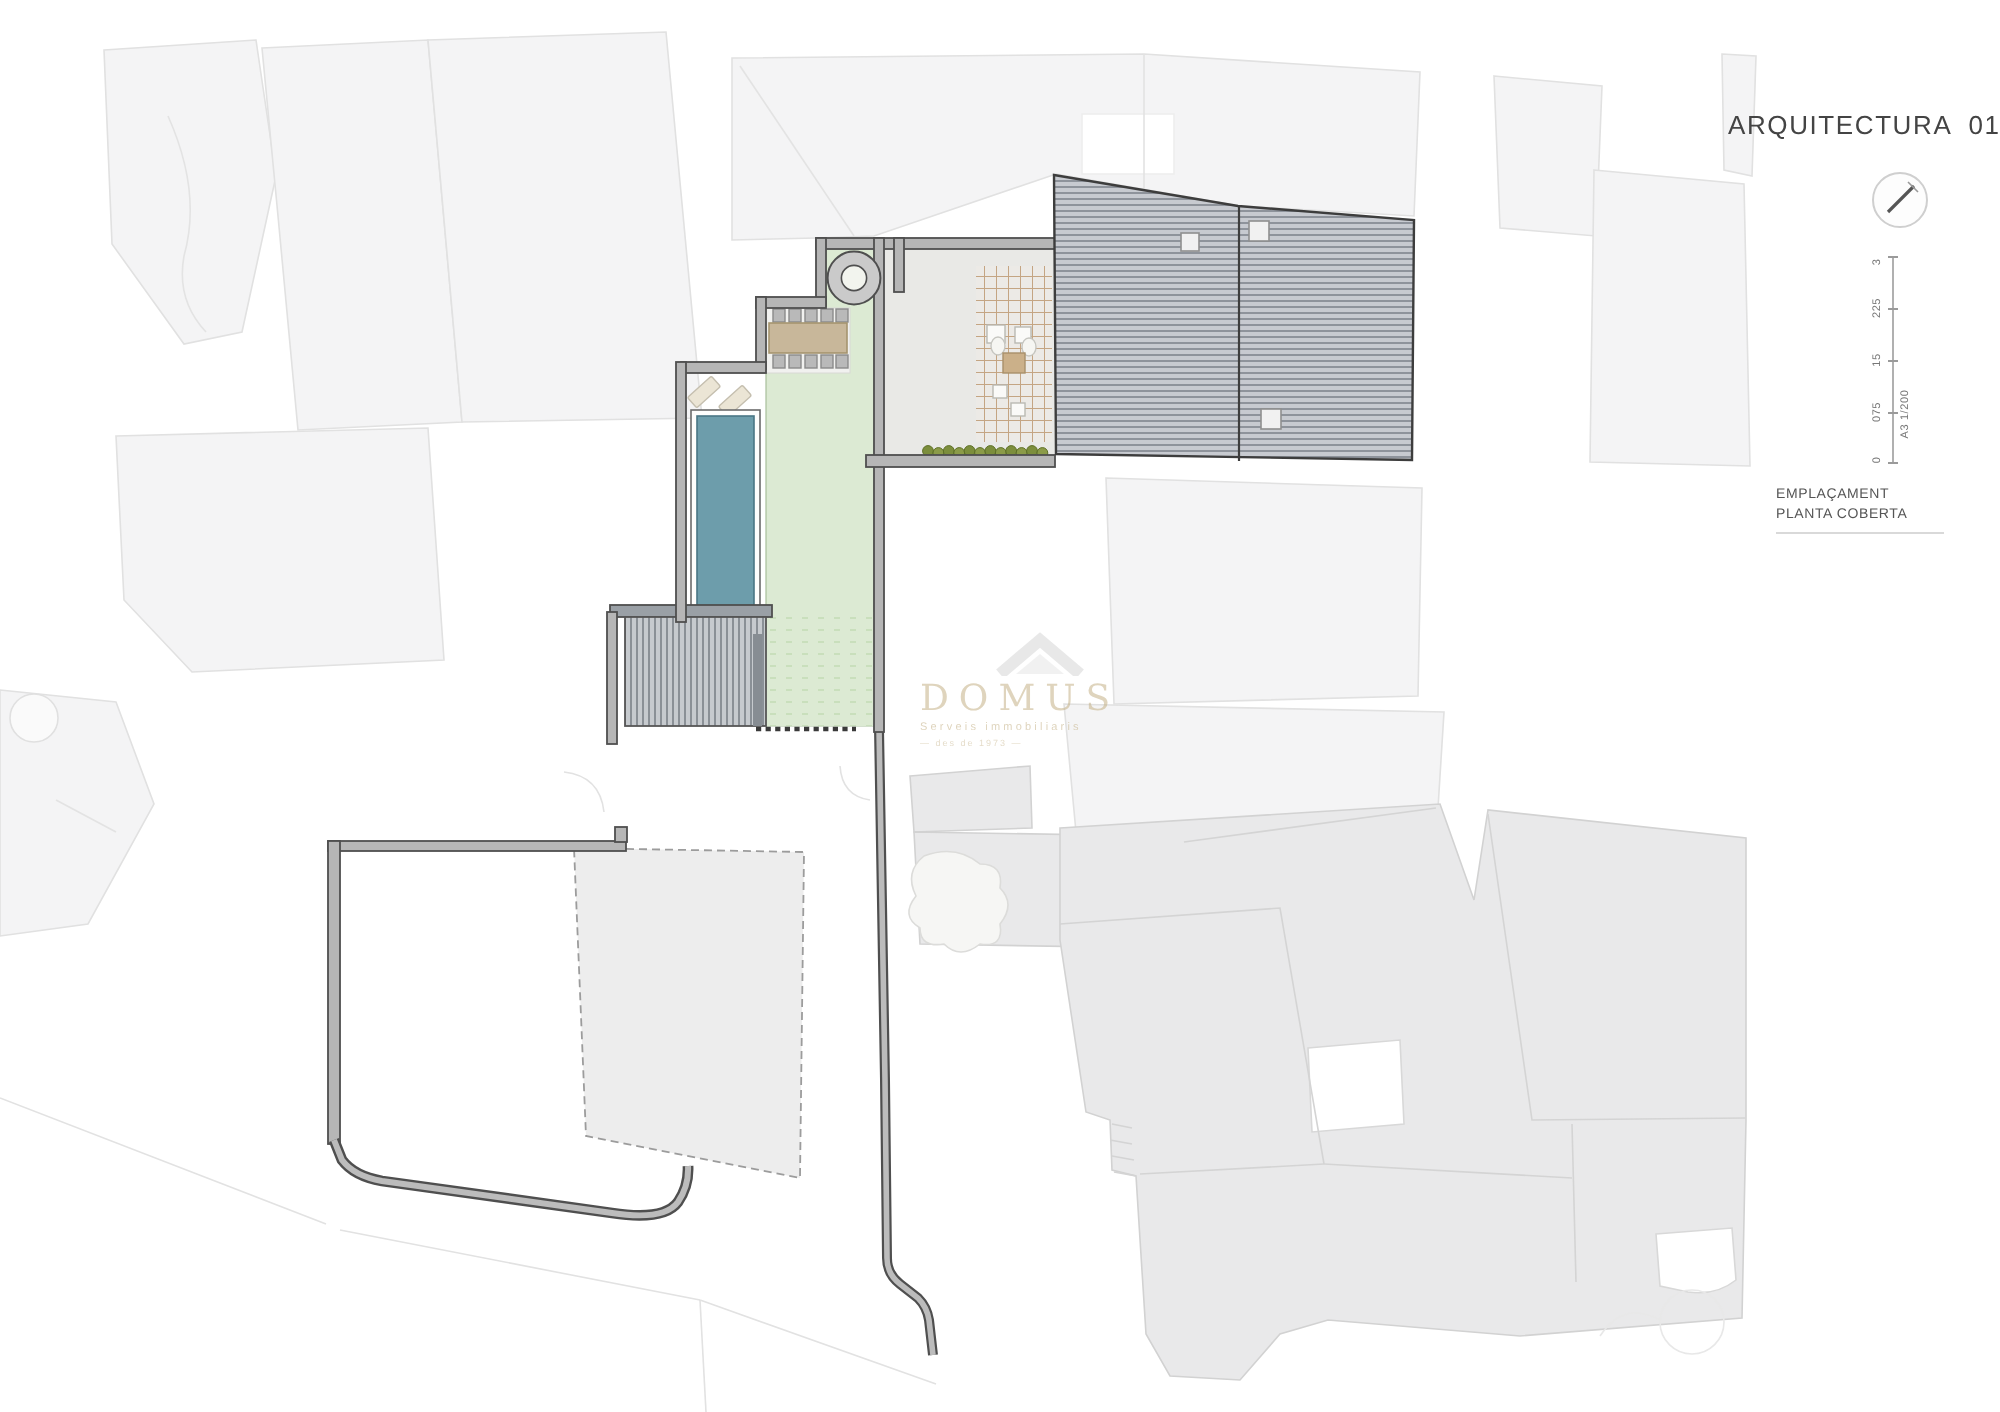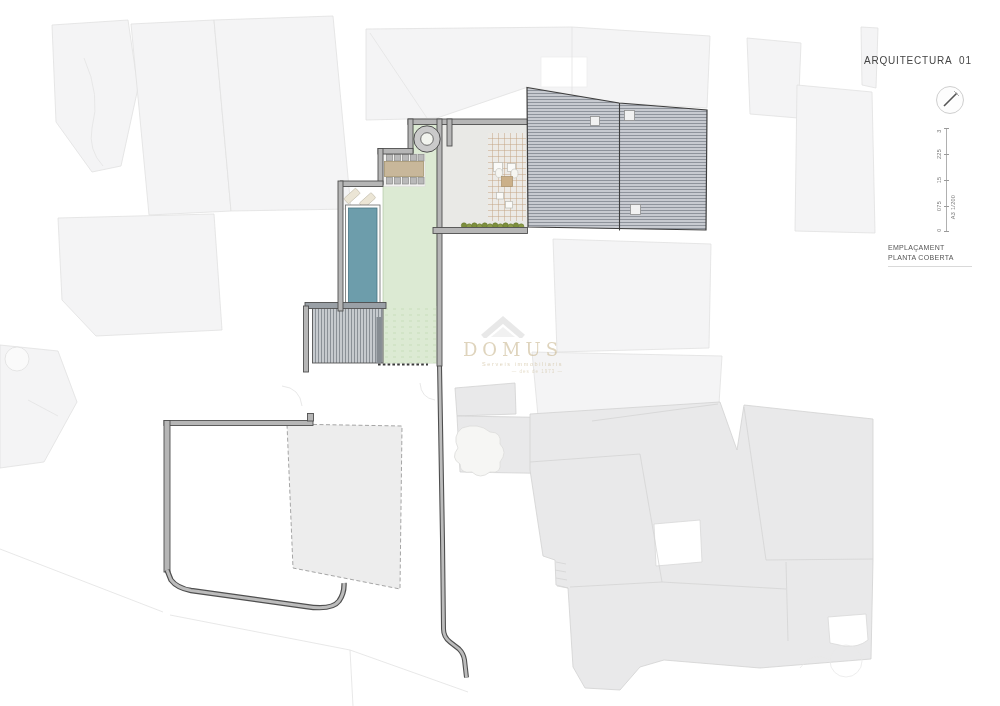--- a/index.html
+++ b/index.html
@@ -1,34 +1,34 @@
 <!DOCTYPE html>
 <html><head>
 <meta charset="utf-8">
 <style>
   html,body{margin:0;padding:0;background:#ffffff;}
   .canvas{position:relative;width:1000px;height:706px;background:#ffffff;overflow:hidden;
           font-family:"Liberation Sans",sans-serif;}
   .plan-svg{position:absolute;left:0;top:0;}
   
-  .tb-title{position:absolute;left:864px;top:55px;font-size:10px;letter-spacing:.8px;
+  .tb-title{position:absolute;left:864px;top:55px;font-size:13px;letter-spacing:.8px;
             color:#444;white-space:pre;}
   .north{position:absolute;left:936px;top:86px;width:26px;height:26px;border:1px solid #cfcfcf;
          border-radius:50%;background:#fdfdfd;}
   .scale-line{position:absolute;left:946px;top:128px;width:1px;height:104px;background:#b0b0b0;}
   .scale-tick{position:absolute;width:5px;height:1px;background:#9a9a9a;left:944px;}
   .scale-lbl{position:absolute;font-size:5.5px;color:#777;transform:translate(-50%,-50%) rotate(-90deg);
              white-space:nowrap;letter-spacing:.3px;}
   .scale-note{position:absolute;font-size:5.5px;color:#777;transform:translate(-50%,-50%) rotate(-90deg);
               white-space:nowrap;letter-spacing:.3px;}
   .tb-label{position:absolute;left:888px;top:243px;font-size:7px;line-height:1.4;color:#555;
             letter-spacing:.3px;}
   .tb-rule{position:absolute;left:888px;top:266px;width:84px;height:1px;background:#d9d9d9;}
   
-  .wm{position:absolute;left:443px;top:316px;width:120px;text-align:right;pointer-events:none;}
+  .wm{position:absolute;left:460px;top:316px;width:120px;text-align:left;pointer-events:none;}
   .wm-icon{display:block;margin:0 auto;opacity:.55;}
   .wm-name{font-family:"DejaVu Serif","Liberation Serif",serif;font-size:18px;letter-spacing:5px;
            color:#c5b288;opacity:.55;margin-top:1px;}
   .wm-tag{font-size:5.5px;letter-spacing:1.6px;color:#c5b288;opacity:.55;margin-top:1px;}
   .wm-sub{font-size:4.5px;letter-spacing:1px;color:#c5b288;opacity:.45;margin-top:2px;}
 </style>
 </head>
 <body>
 
 <div class="canvas">

